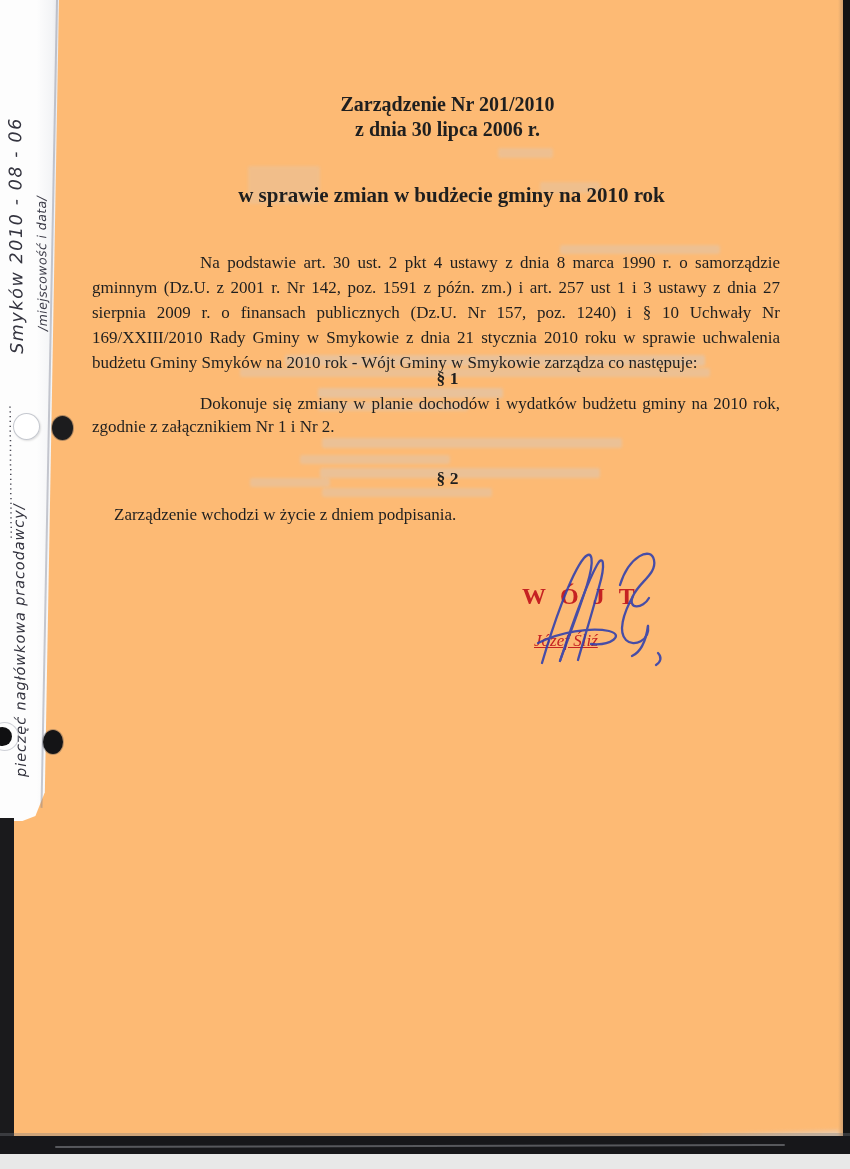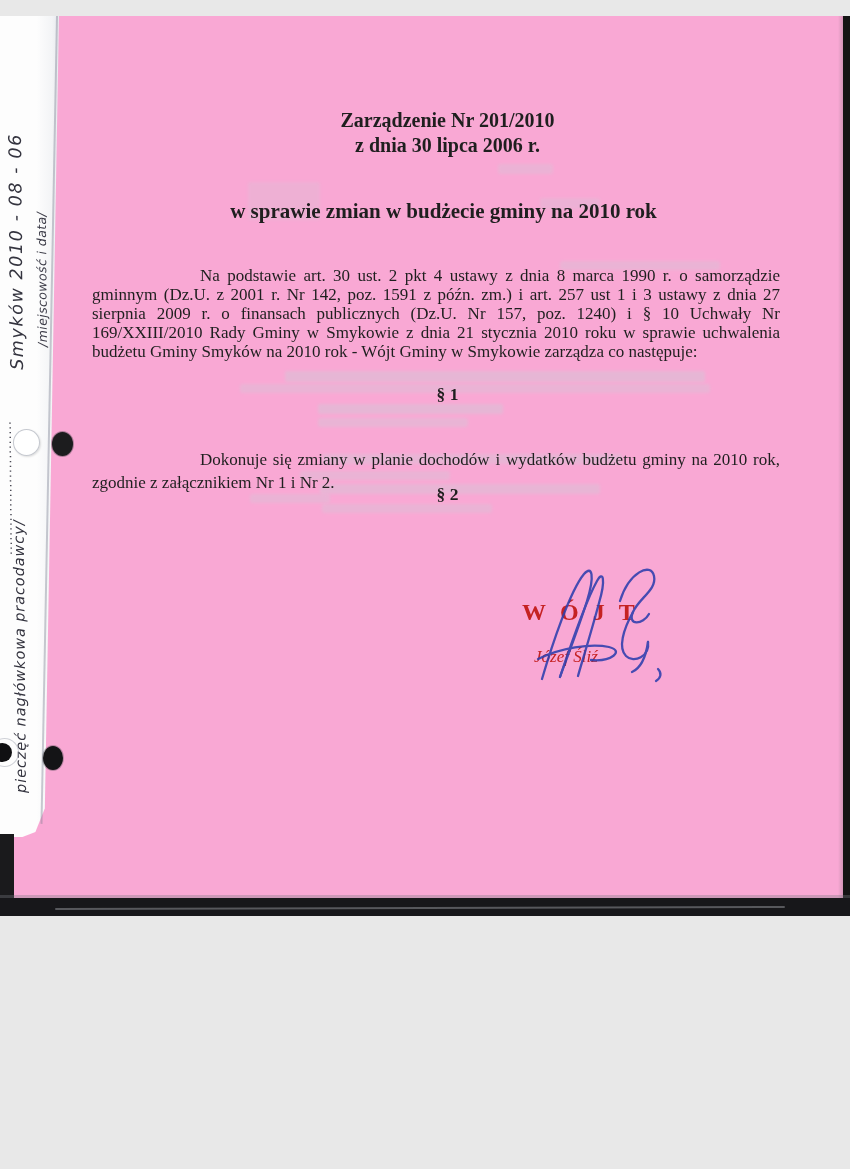--- a/index.html
+++ b/index.html
@@ -1,18 +1,18 @@
 <!DOCTYPE html>
 <html><head>
 <meta charset="utf-8">
 <style>
   html,body{margin:0;padding:0;background:#e8e8e8;}
   .scan{
-    position:relative;width:850px;height:900px;margin:16px auto;
-    background:#f9a8d4;overflow:hidden;
+    position:relative;width:850px;height:1154px;margin:0 auto;
+    background:#fdba74;overflow:hidden;
     font-family:"Liberation Serif", serif;color:#1f1f1f;
   }
   
   .right-edge-bar{position:absolute;top:0;right:0;width:7px;height:100%;background:#141414;}
   .right-edge-shadow{position:absolute;top:0;right:7px;width:5px;height:100%;
     background:linear-gradient(to right, rgba(0,0,0,0), rgba(90,90,95,.25));}
   .bottom-bar{position:absolute;left:0;bottom:0;width:100%;height:18px;background:#17171a;}
   .bottom-bar-streak{position:absolute;left:55px;bottom:7px;width:730px;height:2px;
     background:rgba(205,208,218,.35);border-radius:2px;transform:rotate(-.15deg);}
   .bottom-fringe{position:absolute;left:0;bottom:18px;width:100%;height:3px;
@@ -49,37 +49,37 @@
   }
   .v-date{left:7px;top:354px;font-size:17.5px;letter-spacing:1.6px;}
   .v-date-caption{left:35px;top:331px;font-size:12.5px;letter-spacing:.4px;color:#3c3c48;}
   .v-dots{left:1px;top:539px;font-size:12px;letter-spacing:1px;color:#4a4a55;font-style:normal;}
   .v-stamp-caption{left:13px;top:777px;font-size:14.5px;letter-spacing:.9px;}
   
   .ghost{position:absolute;background:#c9cfd8;border-radius:2px;filter:blur(1.5px);}
   
   .title-block{position:absolute;left:100px;top:92px;width:695px;text-align:center;
     font-weight:bold;font-size:20px;line-height:24.5px;}
-  .subject-line{position:absolute;left:96px;top:183px;width:695px;text-align:center;
+  .subject-line{position:absolute;left:104px;top:183px;width:695px;text-align:center;
     font-weight:bold;font-size:21px;}
   .preamble{position:absolute;left:92px;top:250px;width:688px;
-    font-size:17px;line-height:19px;text-align:justify;text-indent:108px;}
+    font-size:17px;line-height:25px;text-align:justify;text-indent:108px;}
   .section-heading{position:absolute;left:100px;width:695px;text-align:center;
     font-weight:bold;font-size:17.5px;}
   .sec1-heading{top:368px;}
-  .sec1-text{position:absolute;left:92px;top:432px;width:688px;
+  .sec1-text{position:absolute;left:92px;top:392px;width:688px;
     font-size:17px;line-height:23.2px;text-align:justify;text-indent:108px;}
   .sec2-heading{top:468px;}
   .sec2-text{position:absolute;left:92px;top:503px;width:688px;
     font-size:17px;line-height:23.2px;text-indent:22px;}
   
   .stamp-title{position:absolute;left:522px;top:583px;color:#c52222;
     font-weight:bold;font-size:24px;letter-spacing:14px;font-family:"Liberation Serif",serif;}
   .stamp-name{position:absolute;left:534px;top:631px;color:#c52222;
-    font-style:italic;font-size:17px;font-family:"Liberation Serif",serif;}
+    font-style:italic;font-size:17px;font-family:"Liberation Serif",serif;text-decoration:underline;}
   .signature-svg{position:absolute;left:490px;top:543px;}
 </style>
 </head>
 <body>
 
 <div class="scan">
 
   <div class="ghost" style="left:498px;top:148px;width:55px;height:10px;opacity:.28;"></div>
   <div class="ghost" style="left:248px;top:166px;width:72px;height:38px;opacity:.22;"></div>
   <div class="ghost" style="left:540px;top:182px;width:60px;height:11px;opacity:.25;"></div>
@@ -100,20 +100,21 @@
   </div>
 
   <div class="subject-line">w sprawie zmian w budżecie gminy na 2010 rok</div>
 
   <div class="preamble">Na podstawie art. 30 ust. 2 pkt 4 ustawy z dnia 8 marca 1990 r. o samorządzie gminnym (Dz.U. z 2001 r. Nr 142, poz. 1591 z późn. zm.) i art. 257 ust 1 i 3 ustawy z dnia 27 sierpnia 2009 r. o finansach publicznych (Dz.U. Nr 157, poz. 1240) i § 10 Uchwały Nr 169/XXIII/2010 Rady Gminy w Smykowie z dnia 21 stycznia 2010 roku w sprawie uchwalenia budżetu Gminy Smyków na 2010 rok - Wójt Gminy w Smykowie zarządza co następuje:</div>
 
   <div class="section-heading sec1-heading">§ 1</div>
   <div class="sec1-text">Dokonuje się zmiany w planie dochodów i wydatków budżetu gminy na 2010 rok, zgodnie z załącznikiem Nr 1 i Nr 2.</div>
 
   <div class="section-heading sec2-heading">§ 2</div>
+  <div class="sec2-text">Zarządzenie wchodzi w życie z dniem podpisania.</div>
 
   <div class="stamp-title">WÓJT</div>
   <div class="stamp-name">Józef Śliź</div>
   <svg class="signature-svg" width="220" height="135" viewBox="0 0 220 135">
     <g fill="none" stroke="#2e3fae" stroke-width="2.3" stroke-linecap="round" opacity="0.88">
       <path d="M52,120 C62,86 80,32 94,15 C102,6 105,16 97,42 C87,74 74,106 70,118"></path>
       <path d="M70,118 C80,88 97,40 107,22 C113,11 116,20 109,44 C101,74 91,106 88,117"></path>
       <path d="M130,42 C139,13 161,3 164,17 C167,31 149,39 143,53 C137,67 153,66 159,55"></path>
       <path d="M143,53 C133,71 128,89 136,97 C144,105 160,97 158,83"></path>
       <path d="M158,83 C156,97 151,109 142,113"></path>

